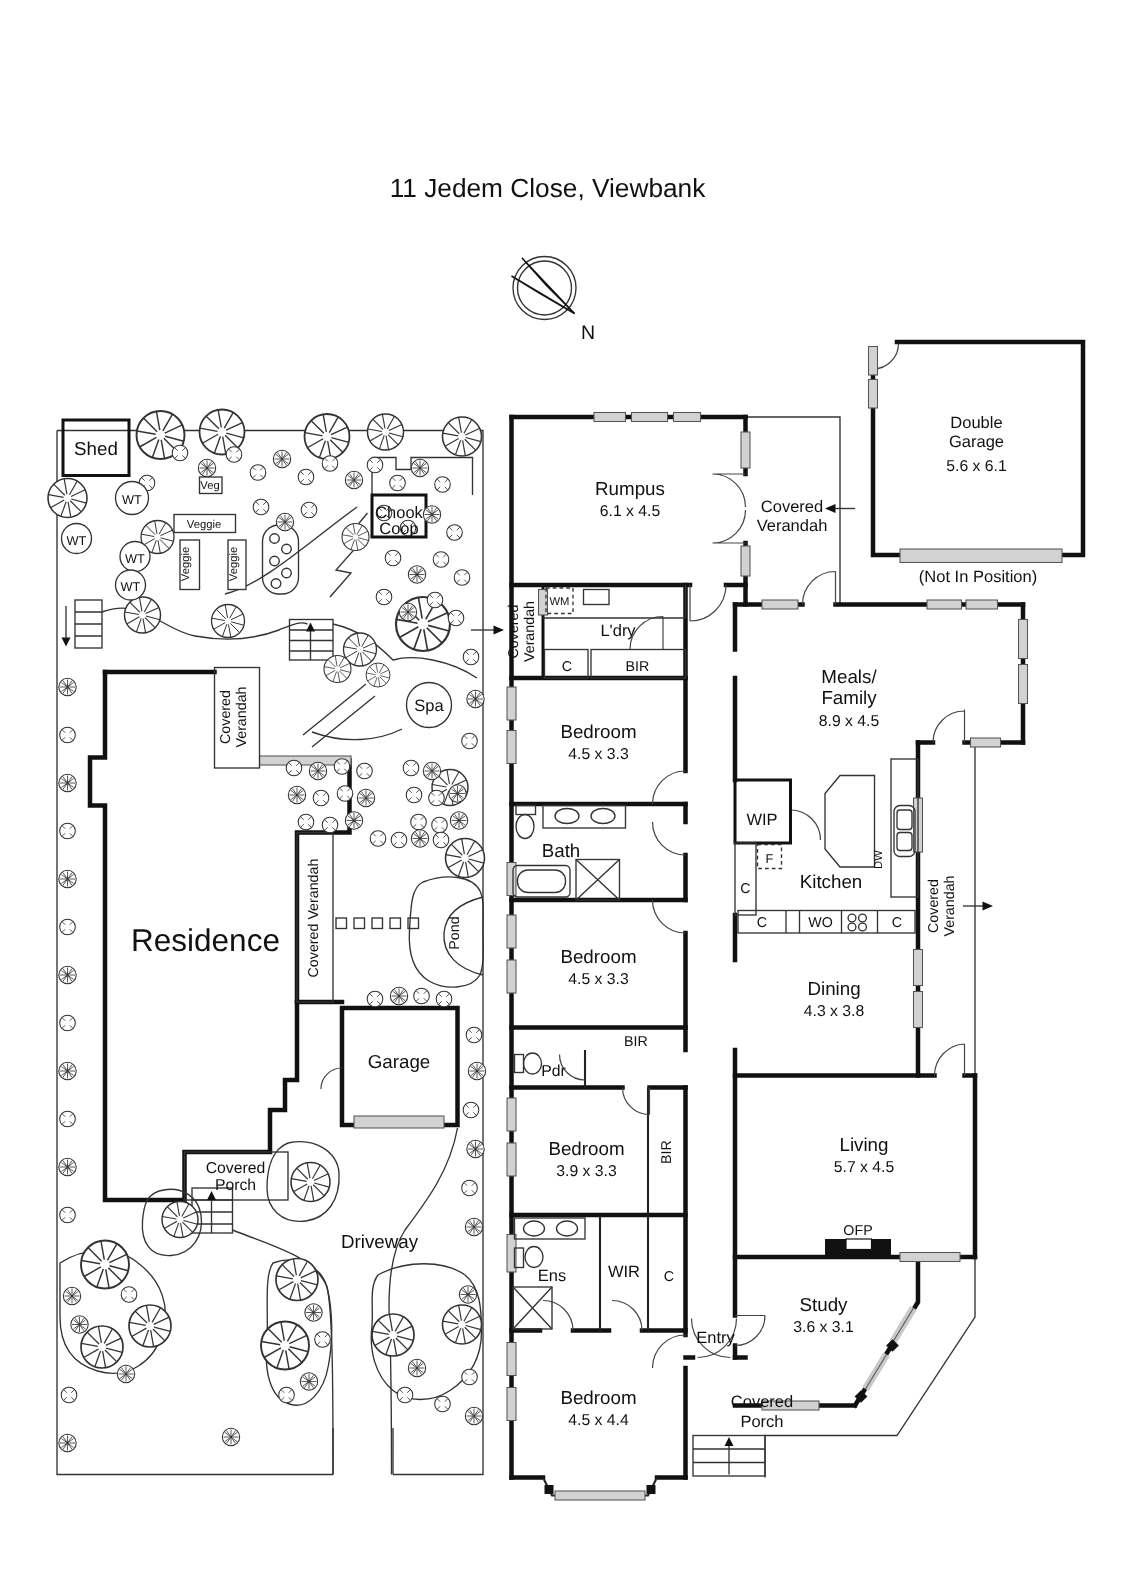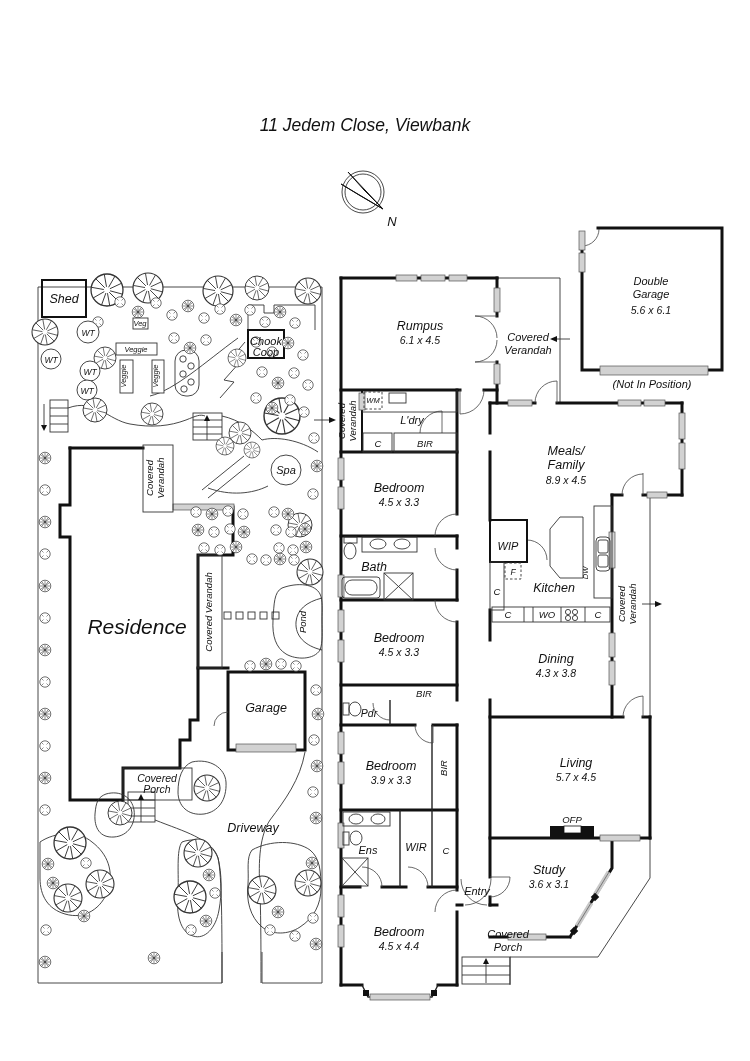--- a/index.html
+++ b/index.html
@@ -1,17 +1,17 @@
 <!DOCTYPE html>
 <html><head>
 <meta charset="utf-8">
 <style>
   html,body{margin:0;padding:0;background:#fff;}
   .page{position:relative;width:750px;height:1061px;background:#ffffff;overflow:hidden;
-        font-family:"Liberation Sans", sans-serif;font-style:italic;}
+        font-family:"Liberation Sans", sans-serif;}
   svg{position:absolute;left:0;top:0;}
   text{fill:#111;text-anchor:middle;font-family:"Liberation Sans", sans-serif;}
   .f21{font-size:21px;} .f17{font-size:17.5px;} .f13{font-size:13px;}
   .f12{font-size:12.5px;} .f11{font-size:11px;} .f10{font-size:10.5px;}
   .f9{font-size:9.5px;} .f8{font-size:8.5px;} .f7{font-size:7.5px;}
   .w3{stroke:#111;stroke-width:3;fill:none;stroke-linecap:square;}
   .w2{stroke:#111;stroke-width:2;fill:none;stroke-linecap:square;}
   .w15{stroke:#222;stroke-width:1.4;fill:none;}
   .t{stroke:#333;stroke-width:0.9;fill:none;}
   .tf{stroke:#333;stroke-width:0.9;fill:#fff;}

